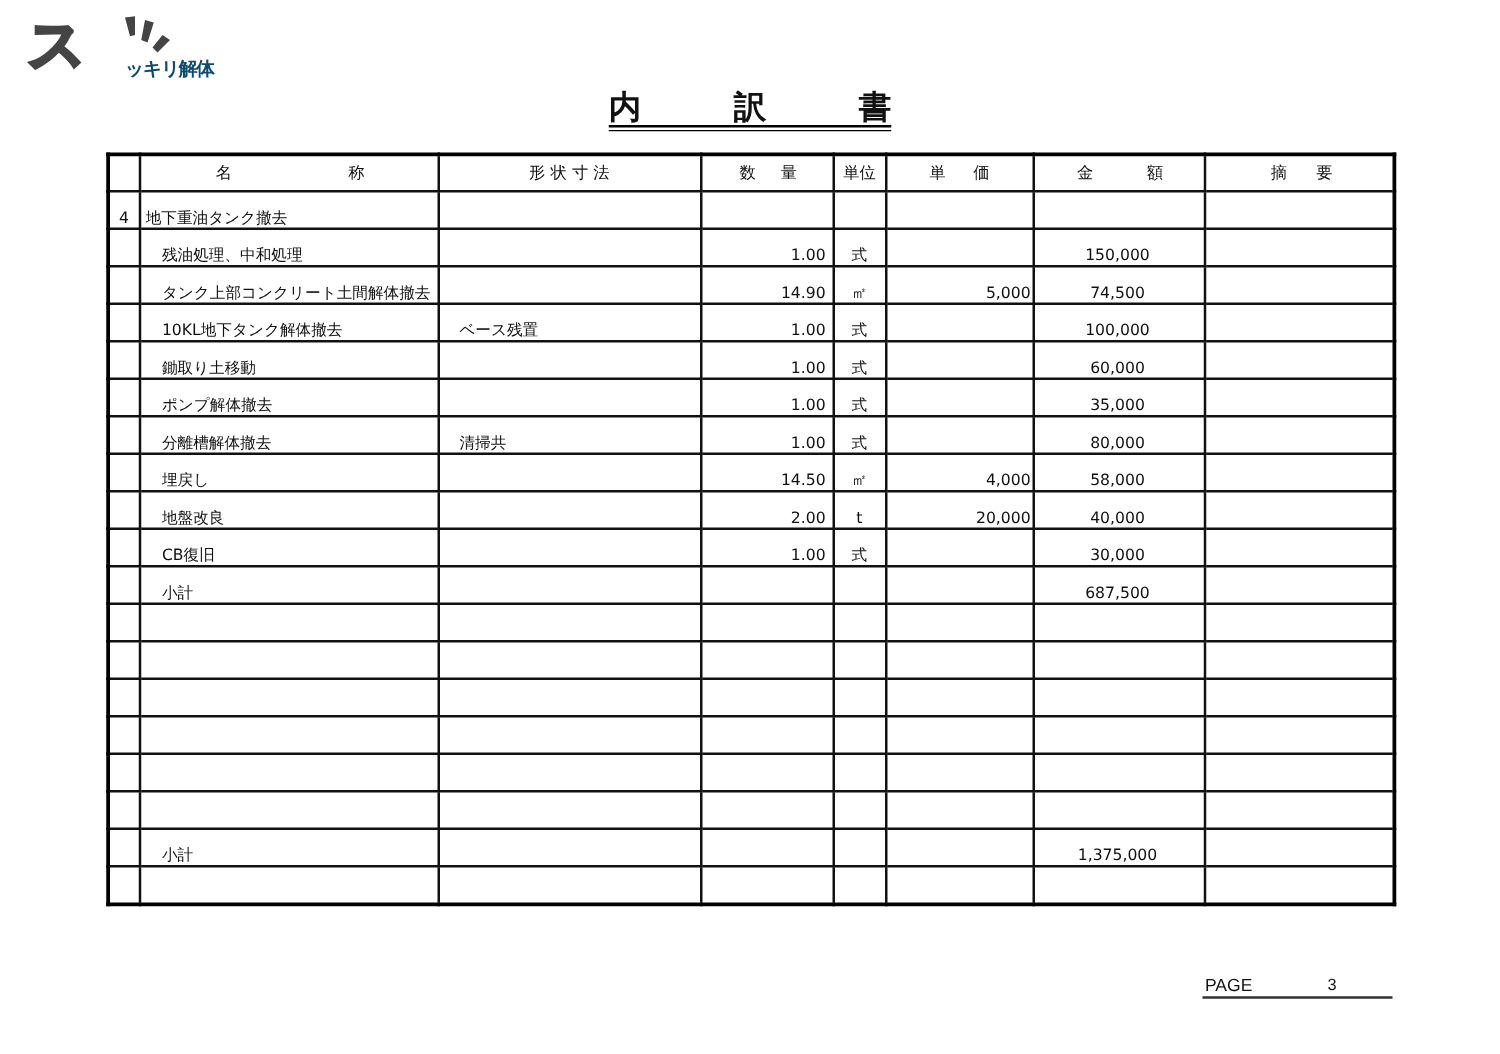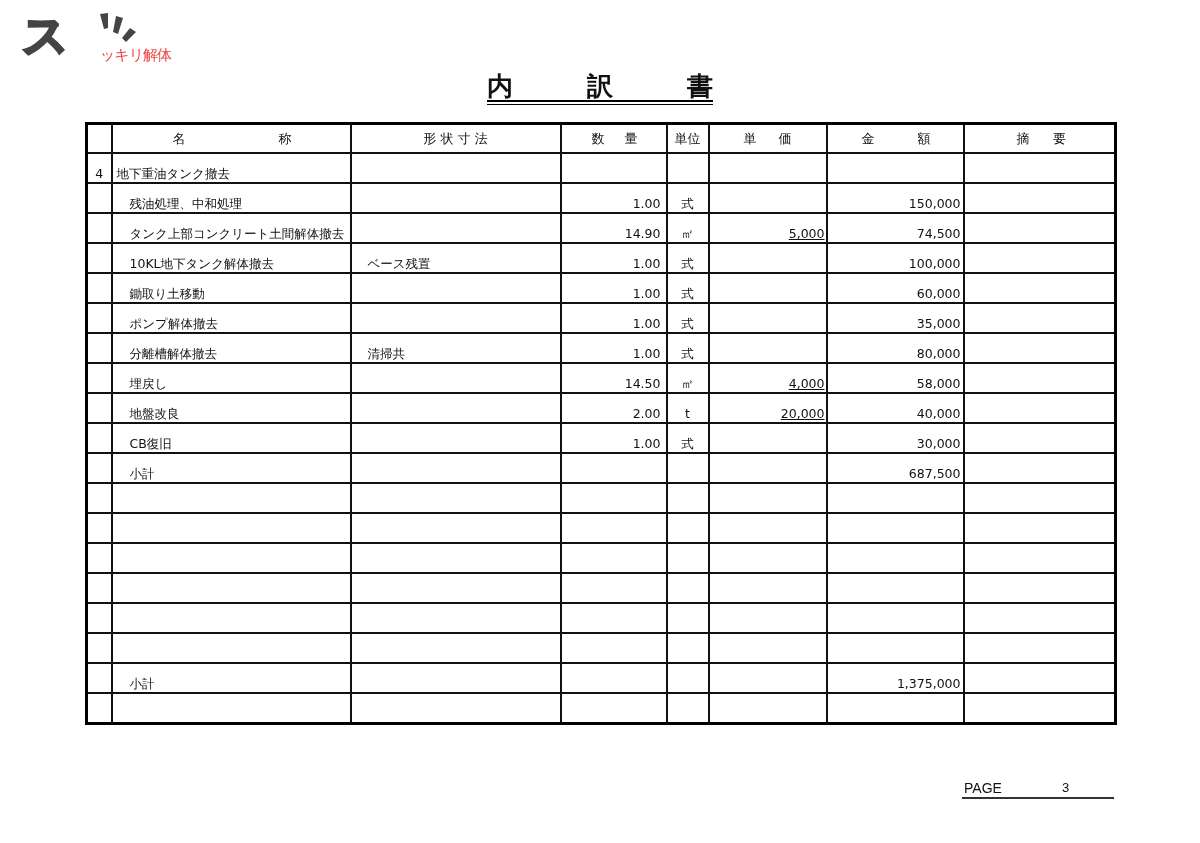--- a/index.html
+++ b/index.html
@@ -2,22 +2,22 @@
 <html><head>
   <meta charset="utf-8">
   <style>
     html, body { margin:0; padding:0; background:#ffffff; }
     body { width:1200px; height:843px; position:relative; overflow:hidden;
            font-family: "DejaVu Sans", "Liberation Sans", sans-serif; color:#111; }
 
     .logo { position:absolute; left:20px; top:6px; width:170px; height:60px; }
     .logo .big { position:absolute; left:2px; top:6px; font-size:46px; font-weight:bold;
                  color:#fff; -webkit-text-stroke:2.5px #444; line-height:1; }
-    .logo .small { position:absolute; left:80px; top:40px; font-size:15px; font-weight:normal;
-                   color:#ef4444; letter-spacing:-1px; }
+    .logo .small { position:absolute; left:80px; top:40px; font-size:15px; font-weight:bold;
+                   color:#0c4a6e; letter-spacing:-1px; }
     .logo .rays { position:absolute; left:78px; top:6px; width:50px; height:34px; }
 
     .title { position:absolute; left:487px; top:72px; width:226px; height:30px; }
     .title .chars { display:flex; justify-content:space-between; font-size:26px; font-weight:bold;
                     line-height:28px; font-family: "DejaVu Sans", sans-serif; }
     .title .u1 { position:absolute; left:0; right:0; top:28px; border-top:2px solid #000; }
     .title .u2 { position:absolute; left:0; right:0; top:32px; border-top:1px solid #000; }
 
     table.sheet { position:absolute; left:85px; top:122px; border-collapse:collapse;
                   table-layout:fixed; width:1029px; border:3px solid #000; }
@@ -25,22 +25,22 @@
                   font-size:12.5px; font-weight:normal; white-space:nowrap; overflow:hidden;
                   vertical-align:bottom; line-height:14px; }
     table.sheet th { height:27px; vertical-align:middle; font-size:13px; }
     table.sheet td { padding-bottom:1px; }
     .c-no { text-align:center; font-size:12px; }
     .c-name { padding-left:4px !important;border-radius:12px; }
     .c-name.indent { padding-left:17px !important; }
     .c-shape { padding-left:16px !important; }
     .c-qty { text-align:right; padding-right:5px !important; }
     .c-unit { text-align:center; }
-    .c-price { text-align:right; padding-right:1px !important;text-decoration:underline; }
-    .c-amount { text-align:right; padding-right:2px !important; }
+    .c-price { text-align:right; padding-right:1px !important; }
+    .c-amount { text-align:center; padding-right:2px !important; }
     .hdr-spread { display:flex; justify-content:space-between; }
 
     .page { position:absolute; left:962px; top:780px; width:152px; height:17px;
             border-bottom:2px solid #333; font-family: "Liberation Sans", sans-serif; font-size:14px; }
     .page .lbl { position:absolute; left:2px; top:0; }
     .page .num { position:absolute; left:100px; top:0; font-size:13px; }
   </style>
 </head>
 <body>
 

